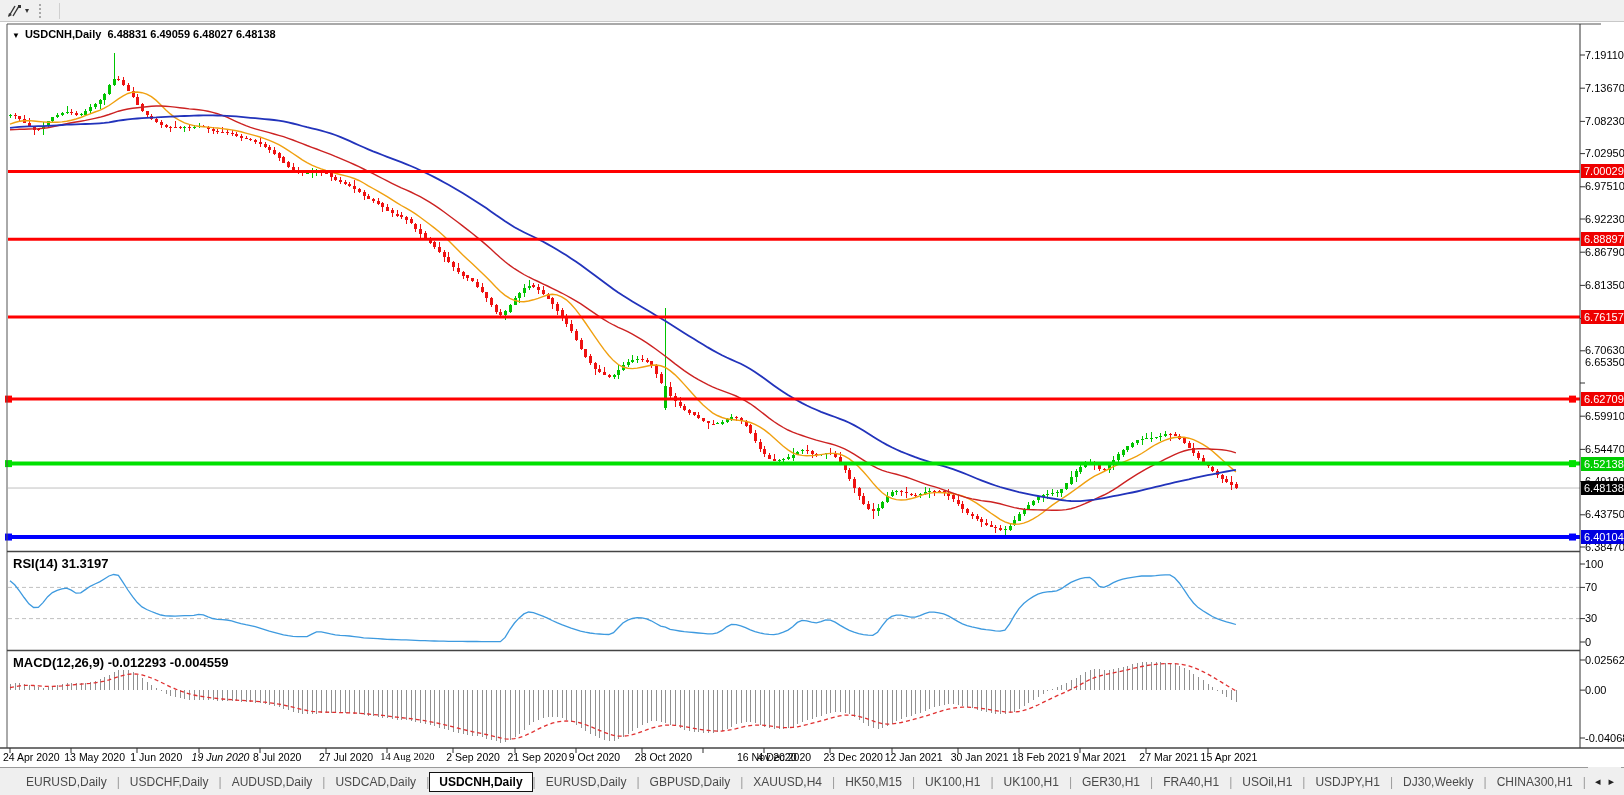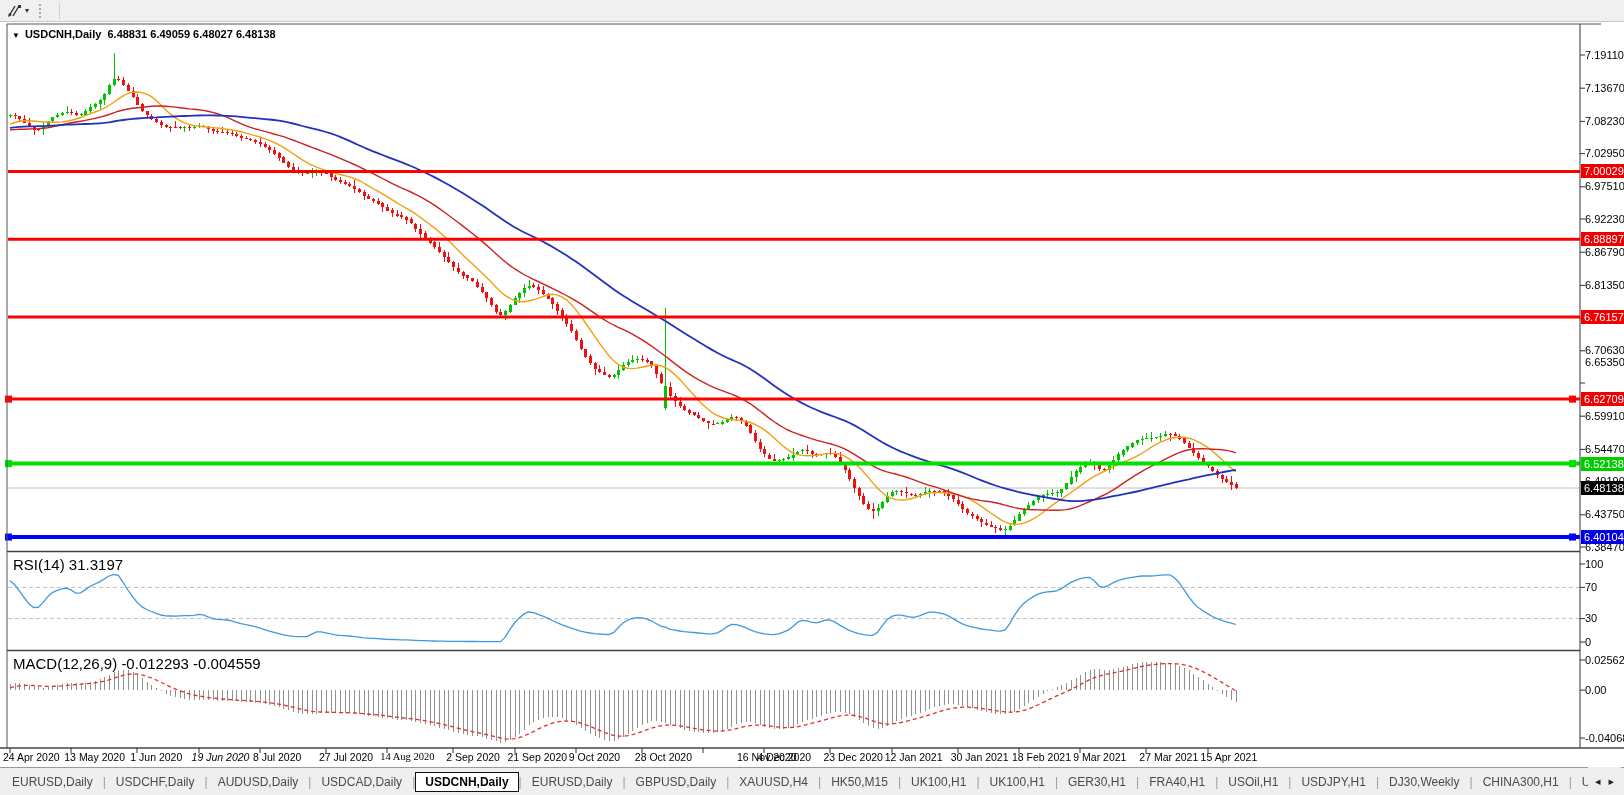--- a/index.html
+++ b/index.html
@@ -11,30 +11,30 @@
   .tool-icon{width:20px;height:16px;margin-left:4px;display:flex;align-items:center;justify-content:center;}
   .dd-arrow{font-size:8px;color:#333;margin:0 4px 0 1px;}
   .grip{width:3px;height:14px;border-left:2px dotted #a8a8a8;margin:0 9px 0 6px;}
   .tf-btn{font-size:11px;font-weight:700;color:#3c3c3c;padding:2px 7px;margin:0 2px;
           border:1px solid transparent;border-radius:1px;}
   .tf-btn.active{background:#fafafa;border:1px solid #9a9a9a;}
   .tb-sep{width:1px;height:16px;background:#d0d0d0;margin:0 6px;}
   
   .hdr{position:absolute;top:28px;left:12px;font-size:11px;font-weight:700;color:#000;z-index:5;white-space:nowrap;}
   .hdr .tri{font-size:8px;margin-right:5px;}
-  .panel-label{position:absolute;left:13px;font-size:15px;font-weight:400;color:#000;z-index:5;white-space:nowrap;}
+  .panel-label{position:absolute;left:13px;font-size:13px;font-weight:700;color:#000;z-index:5;white-space:nowrap;}
   .axis-label{position:absolute;left:1585px;font-size:11px;color:#000;z-index:4;white-space:nowrap;line-height:13px;}
   .badge{position:absolute;left:1581px;width:43px;font-size:11px;color:#fff;z-index:6;
          line-height:14px;height:14px;padding-left:3px;white-space:nowrap;overflow:hidden;}
   .date-label{position:absolute;top:751px;font-size:10.5px;color:#000;z-index:4;white-space:nowrap;}
   #chart-layer{position:absolute;top:0;left:0;z-index:1;}
   
   .tabbar{position:absolute;top:767px;left:0;width:1624px;height:28px;background:#efefef;
           border-top:1px solid #9a9a9a;display:flex;align-items:center;z-index:10;
-          overflow:hidden;padding-left:2px;box-sizing:border-box;}
+          overflow:hidden;padding-left:16px;box-sizing:border-box;}
   .tab{font-size:12px;color:#4a4a4a;padding:3px 10px;white-space:nowrap;}
   .tab.active{background:#fff;border:1px solid #111;color:#000;font-weight:700;padding:2px 9px;}
   .tab-sep{color:#9a9a9a;font-size:12px;}
   .tab-scrollers{position:absolute;right:3px;top:767px;height:28px;display:flex;align-items:center;
                  background:#efefef;z-index:11;padding:0 3px;}
   .scroll-btn{font-size:11px;color:#222;padding:2px 4px;}
 </style>
 </head>
 <body>
 

